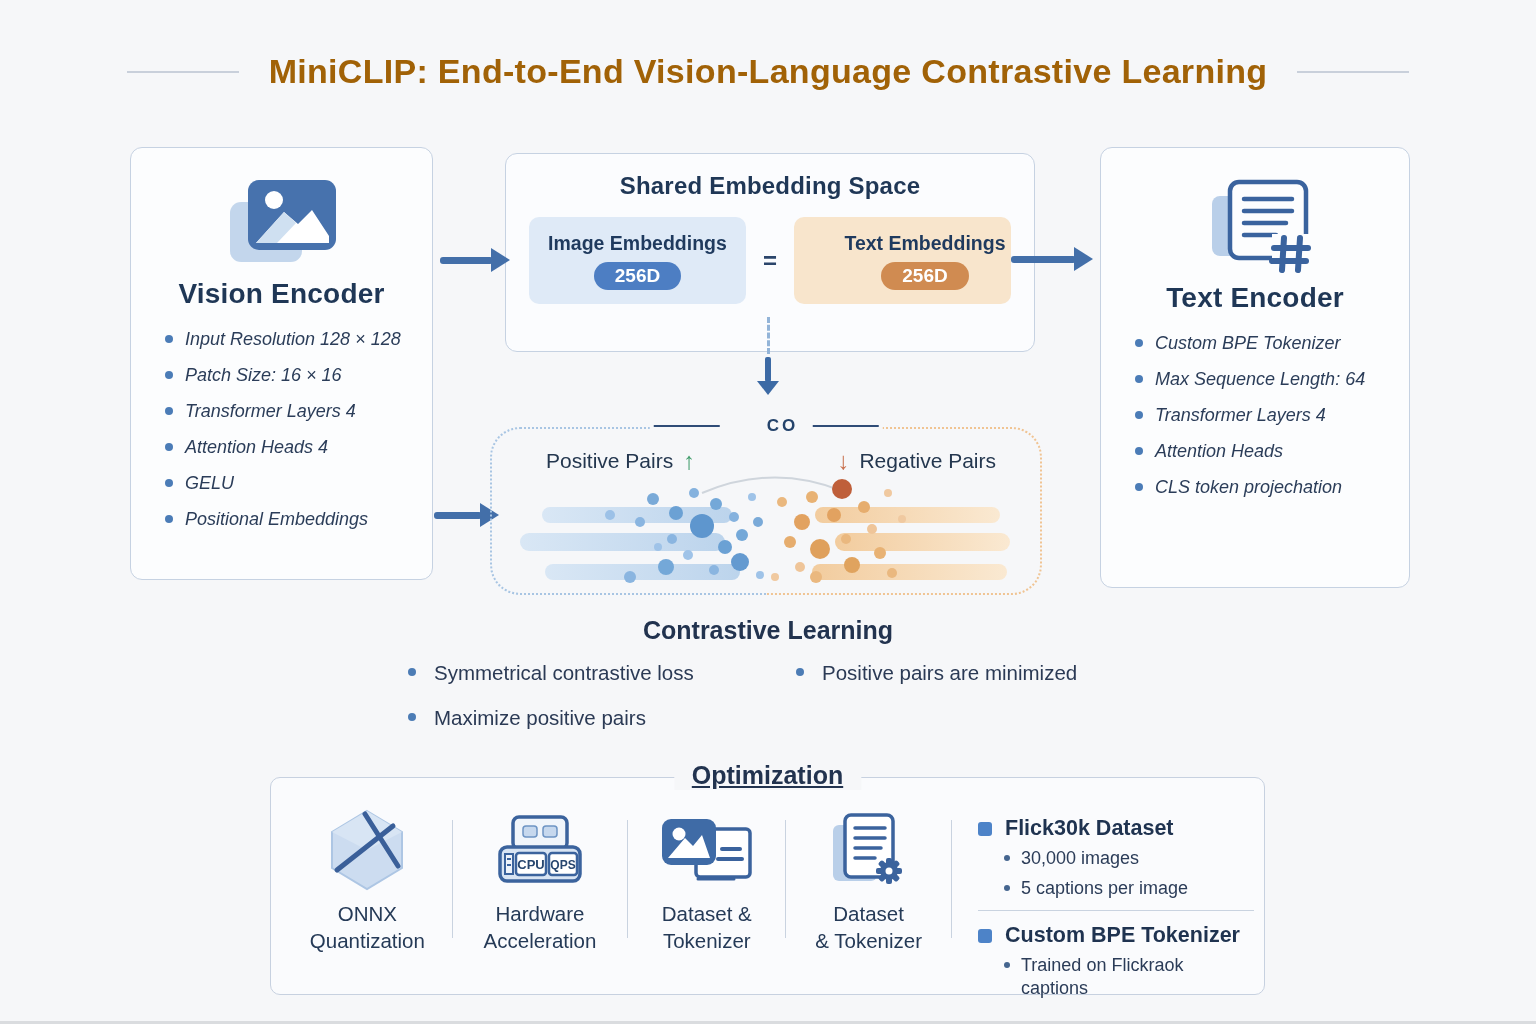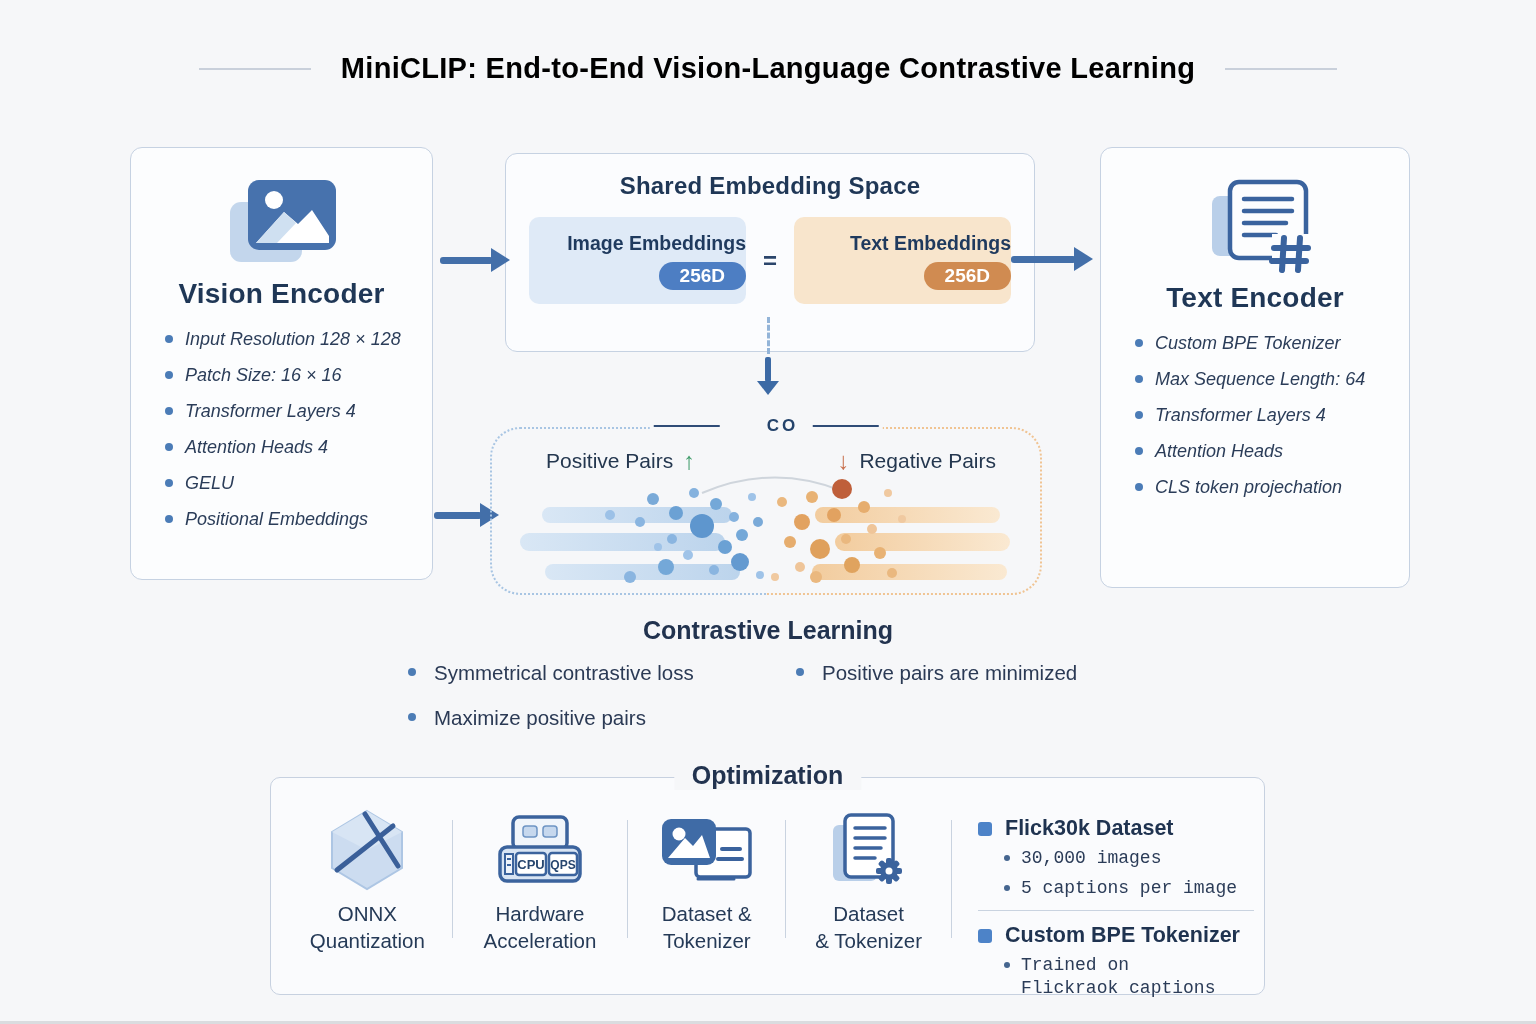--- a/index.html
+++ b/index.html
@@ -10,21 +10,21 @@
     font-family:"Liberation Sans", sans-serif;
     color:#22334f;
     overflow:hidden;
   }
   
   .title-row {
     position:absolute; top:52px; left:0; width:100%;
     display:flex; align-items:center; justify-content:center; gap:30px;
   }
   .title-row .rule { width:112px; height:2px; background:#c9d0db; }
-  .main-title { font-size:29px; font-weight:700; color:#000000; letter-spacing:.3px; }
+  .main-title { font-size:34px; font-weight:700; color:#a16207; letter-spacing:.3px; }
 
   
   .card {
     position:absolute; background:#fcfdfe;
     border:1.5px solid #c6d2e2; border-radius:12px;
   }
   .vision-card { left:130px; top:147px; width:303px; height:433px; }
   .textenc-card { left:1100px; top:147px; width:310px; height:441px; }
   .card .icon-wrap { display:flex; justify-content:center; margin-top:26px; }
   .card h2 { text-align:center; font-size:28px; font-weight:700; color:#1f3756; margin-top:8px; letter-spacing:.2px; }
@@ -37,21 +37,21 @@
     content:""; position:absolute; left:0; top:7px; width:8px; height:8px;
     border-radius:50%; background:#4b7cb7;
   }
 
   
   .shared-card { left:505px; top:153px; width:530px; height:199px; background:#fbfcfe; }
   .shared-card h2 { font-size:24px; margin-top:18px; }
   .emb-row { display:flex; align-items:center; justify-content:center; gap:17px; margin-top:17px; }
   .emb-box {
     width:217px; height:87px; border-radius:10px;
-    display:flex; flex-direction:column; align-items:flex-end; justify-content:center; gap:7px;
+    display:flex; flex-direction:column; align-items:center; justify-content:center; gap:7px;
   }
   .emb-box.blue { background:#dfeaf7; }
   .emb-box.orange { background:#f8e5cc;padding-left:45px; }
   .emb-label { font-size:19.5px; font-weight:700; color:#1f3a5e; }
   .emb-pill {
     color:#fff; font-weight:700; font-size:19px; padding:3px 21px; border-radius:18px;
   }
   .emb-pill.blue { background:#4d7ec3; }
   .emb-pill.orange { background:#d08b51; }
   .equals { font-size:24px; font-weight:700; color:#2b456b; }
@@ -104,33 +104,33 @@
   .cl-item::before { content:""; position:absolute; left:0; top:7px; width:8px; height:8px; border-radius:50%; background:#4c7cb5; }
 
   
   .opt-box {
     position:absolute; left:270px; top:777px; width:995px; height:218px;
     border:1.5px solid #c7d1e0; border-radius:10px; background:#fafbfd;
   }
   .opt-legend {
     position:absolute; top:-17px; left:50%; transform:translateX(-50%);
     background:#f6f7f9; padding:0 18px;
-    font-size:25px; font-weight:700; color:#22334f;
+    font-size:25px; font-weight:700; color:#22334f;text-decoration:underline;
   }
   .opt-row { display:flex; align-items:stretch; height:100%; padding:30px 10px 0 12px; }
   .opt-item { display:flex; flex-direction:column; align-items:center; }
   .opt-item .opt-icon { height:84px; display:flex; align-items:center; justify-content:center; }
   .opt-label { text-align:center; font-size:20.5px; color:#253a57; line-height:27px; margin-top:8px; }
   .opt-div { width:1px; background:#c9d3e0; margin-top:12px; height:118px; }
   .w1{width:172px;} .w2{width:178px;} .w3{width:160px;} .w4{width:168px;}
   .opt-panel { flex:1; padding-left:26px; padding-top:8px; }
   .panel-head { display:flex; align-items:center; gap:13px; }
   .panel-square { width:14px; height:14px; border-radius:3px; background:#4d83c8; }
   .panel-head-text { font-size:21.5px; font-weight:700; color:#1f3350; }
-  .panel-ul { list-style:none; margin:6px 0 0 26px;font-family:Liberation Mono, monospace; }
+  .panel-ul { list-style:none; margin:6px 0 0 26px; }
   .panel-ul li { position:relative; padding-left:17px; font-size:18px; color:#2b3c58; margin-bottom:7px; line-height:23px; }
   .panel-ul li::before { content:""; position:absolute; left:0; top:8px; width:6px; height:6px; border-radius:50%; background:#45658f; }
   .panel-hr { border:none; border-top:1px solid #c9d3e0; margin:10px 0 12px 0; width:276px; }
   .wrap-narrow { width:220px; }
 
   .bottom-edge { position:absolute; left:0; bottom:0; width:100%; height:3px; background:#dadcdf; }
 </style>
 </head>
 <body>
 

